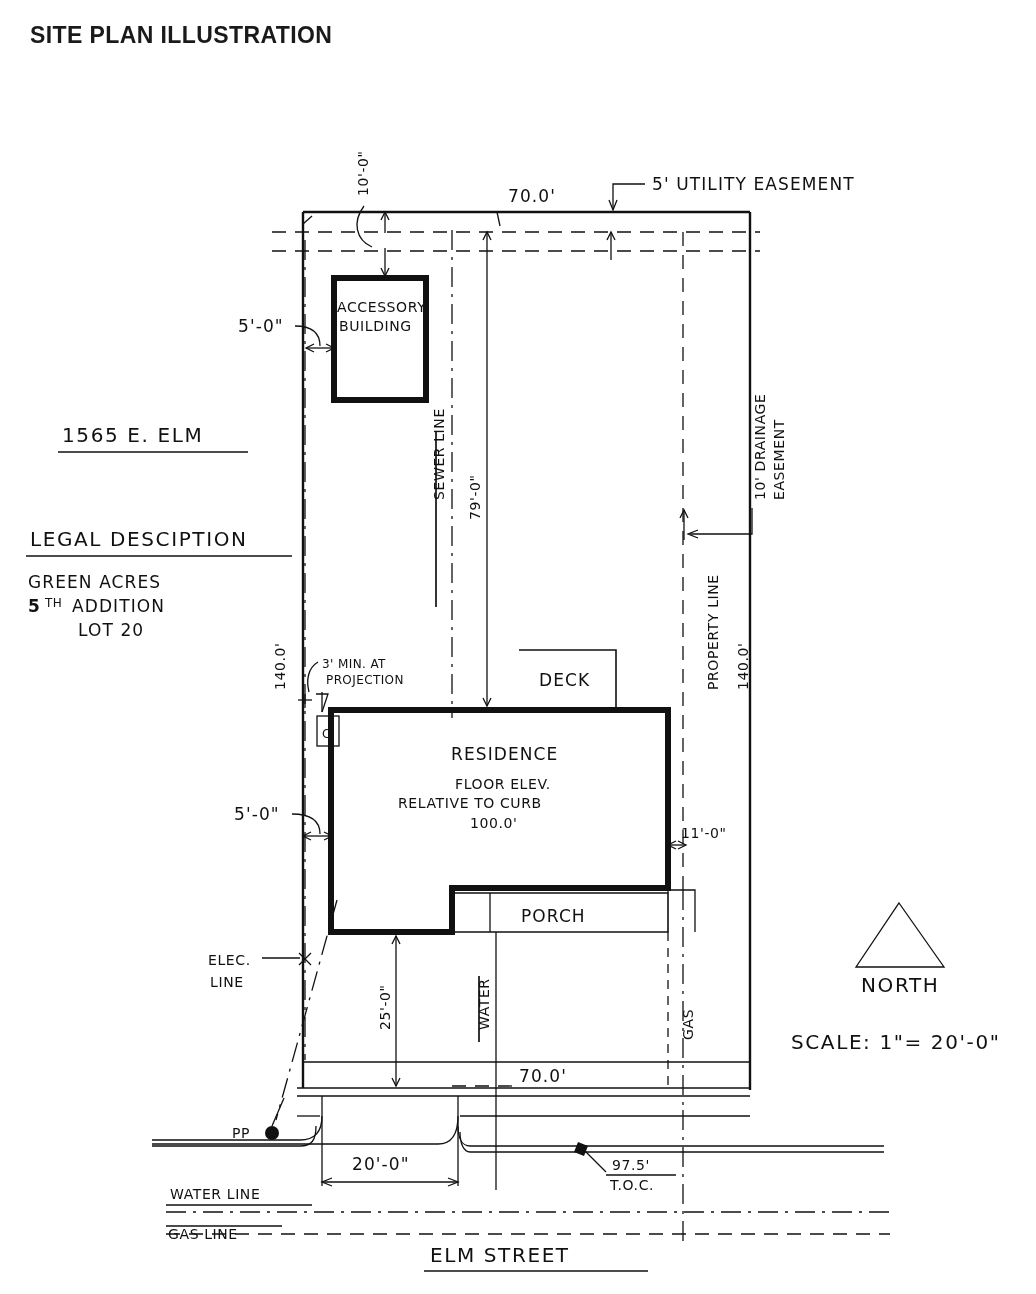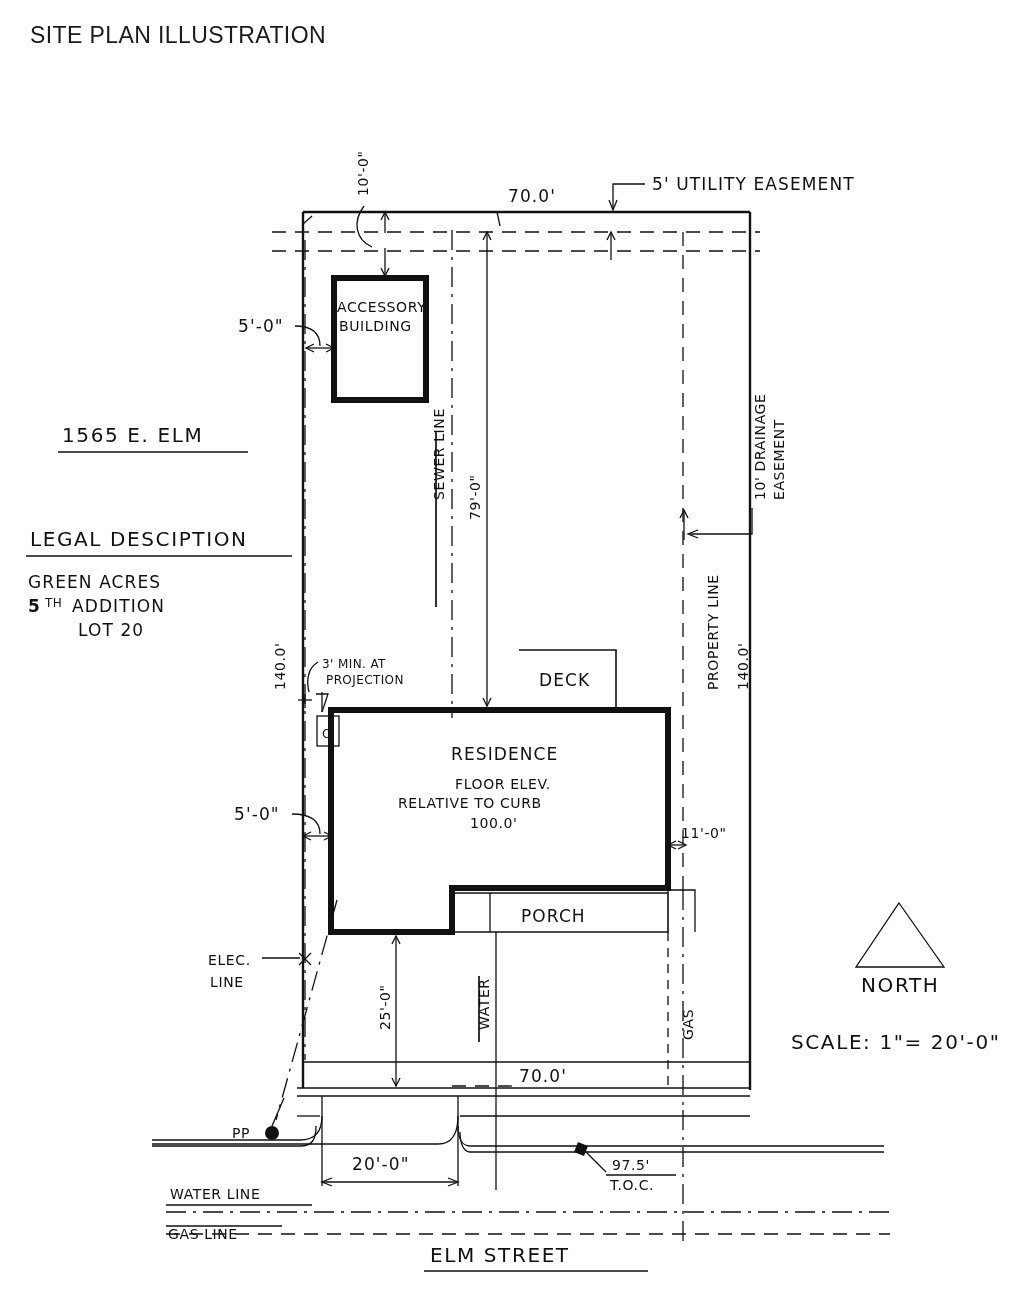--- a/index.html
+++ b/index.html
@@ -12,21 +12,21 @@
     height: 1294px;
     position: relative;
     font-family: "Liberation Sans", sans-serif;
     overflow: hidden;
   }
   #page-title {
     position: absolute;
     left: 30px;
     top: 22px;
     font-size: 23px;
-    font-weight: normal;
+    font-weight: bold;
     letter-spacing: 0.4px;
     color: #1a1a1a;
   }
   #plan-canvas {
     position: absolute;
     left: 0;
     top: 0;
     width: 1036px;
     height: 1294px;
   }

